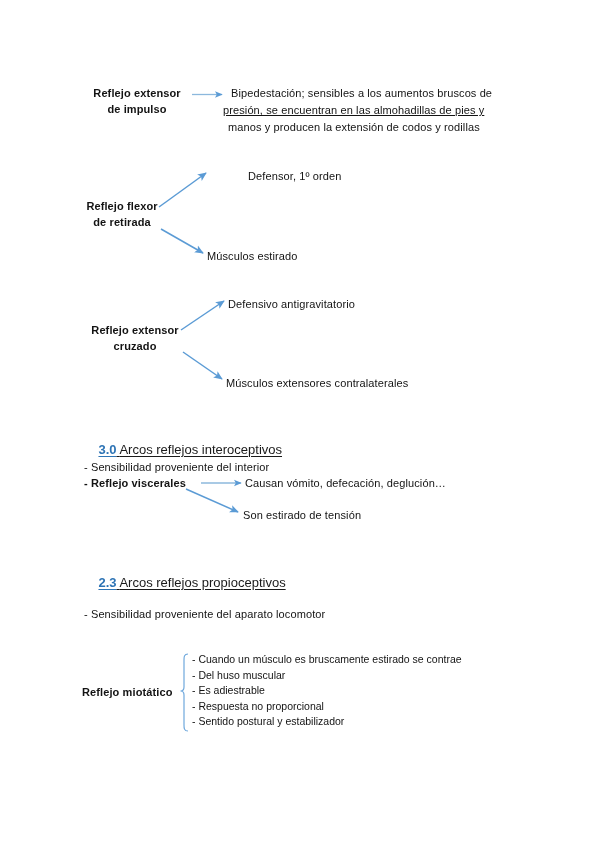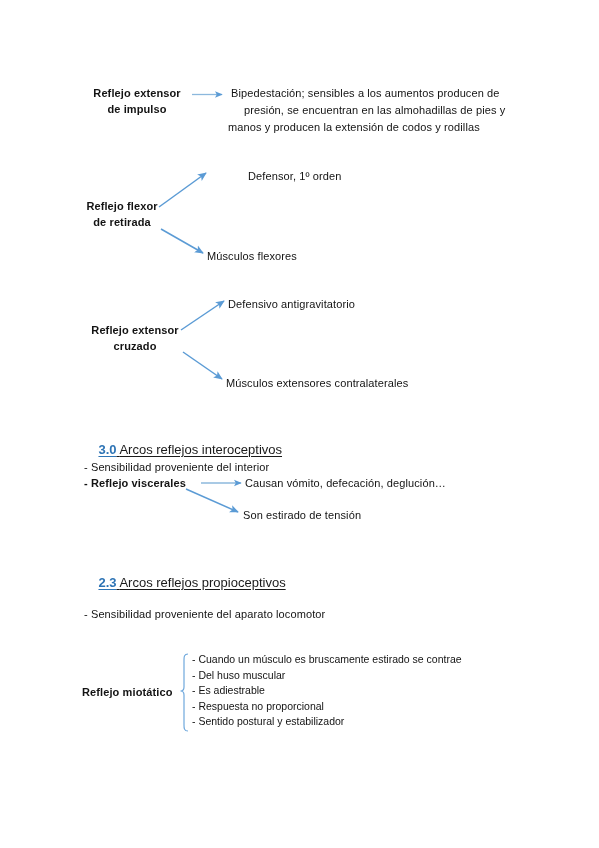--- a/index.html
+++ b/index.html
@@ -113,29 +113,29 @@
                C184,690 182,691 180.5,691
                C182,691 184,692 184,695
                L184,725
                C184,728 184,731 188,731" fill="none" stroke="#6fa8dc" stroke-width="1.2"></path>
     </g>
   </svg>
 
   <div class="tx bold ctr" style="left:82px; top:86px; width:110px;">Reflejo extensor</div>
   <div class="tx bold ctr" style="left:82px; top:101.5px; width:110px;">de impulso</div>
 
-  <div class="tx" style="left:231px; top:86px;">Bipedestación; sensibles a los aumentos producen de</div>
-  <div class="tx" style="left:244px; top:103px;">presión, se encuentran en las almohadillas de pies y</div>
+  <div class="tx" style="left:231px; top:86px;">Bipedestación; sensibles a los aumentos bruscos de</div>
+  <div class="tx" style="left:223px; top:103px;text-decoration:underline;">presión, se encuentran en las almohadillas de pies y</div>
   <div class="tx" style="left:228px; top:120px;">manos y producen la extensión de codos y rodillas</div>
 
   <div class="tx bold ctr" style="left:76px; top:199px; width:92px;">Reflejo flexor</div>
   <div class="tx bold ctr" style="left:76px; top:215px; width:92px;">de retirada</div>
 
   <div class="tx" style="left:208px; top:169px;padding-left:40px;">Defensor, 1º orden</div>
-  <div class="tx" style="left:207px; top:249px;">Músculos flexores</div>
+  <div class="tx" style="left:207px; top:249px;">Músculos estirado</div>
 
   <div class="tx bold ctr" style="left:80px; top:323px; width:110px;">Reflejo extensor</div>
   <div class="tx bold ctr" style="left:80px; top:339px; width:110px;">cruzado</div>
 
   <div class="tx" style="left:228px; top:297px;">Defensivo antigravitatorio</div>
   <div class="tx" style="left:226px; top:376px;">Músculos extensores contralaterales</div>
 
   <div class="heading" style="left:84px; top:424px;">
     <span class="num">3.0</span><span class="ttl"> </span><span class="ttl">Arcos reflejos interoceptivos</span>
   </div>

